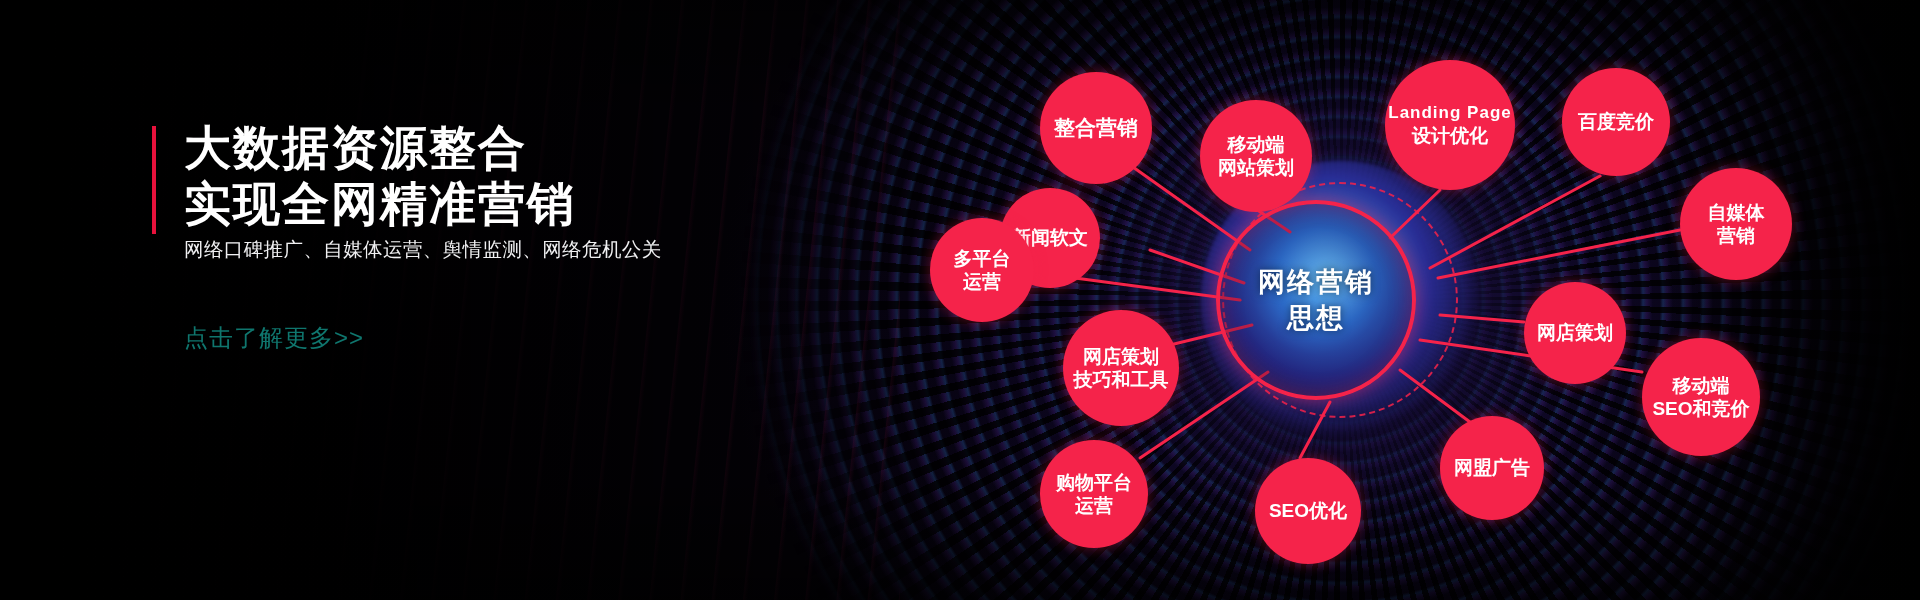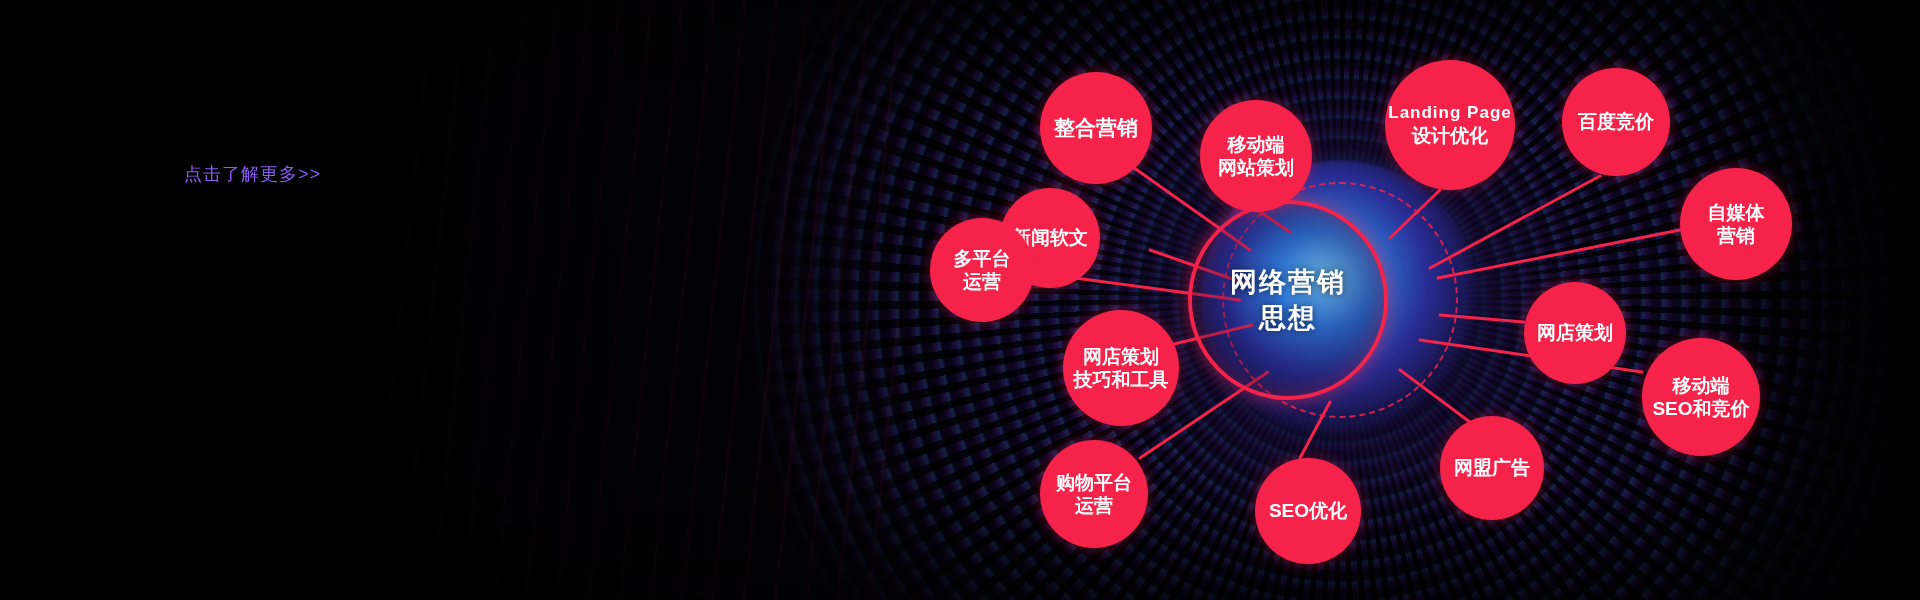--- a/index.html
+++ b/index.html
@@ -118,44 +118,44 @@
   .bodytext {
     margin-top: 44px;
     padding-left: 32px;
     color: #f0f0f2;
     font-size: 19.5px;
     line-height: 34px;
     letter-spacing: 0.4px;
     white-space: nowrap;
   }
   .cta {
-    margin-top: 42px;
+    margin-top: 56px;
     padding-left: 32px;
-    color: #8b5cf6;
-    font-size: 18px;
+    color: #0f766e;
+    font-size: 24px;
     letter-spacing: 1px;
     cursor: pointer;
     display: inline-block;
     white-space: nowrap;
   }
 
   
   #diagram {
     position: absolute;
     left: 0; top: 0;
     width: 1920px; height: 600px;
     z-index: 4;
   }
   .edges { position: absolute; inset: 0; z-index: 4; }
 
   .hub {
     position: absolute;
     z-index: 5;
     width: 200px; height: 200px;
-    left: 1188px; top: 200px;
+    left: 1216px; top: 200px;
     border-radius: 50%;
     border: 4px solid #f5234a;
     box-shadow: 0 0 18px rgba(245,35,74,0.55), inset 0 0 22px rgba(245,35,74,0.30);
     display: flex; flex-direction: column;
     align-items: center; justify-content: center;
     background: radial-gradient(circle at 50% 45%, rgba(60,150,255,0.30) 0%, rgba(25,20,80,0.25) 45%, rgba(4,2,12,0.30) 100%);
   }
   .hub-dash {
     position: absolute;
     left: 1222px; top: 182px;
@@ -197,20 +197,26 @@
 <div id="banner">
 
   <div class="bg-base"></div>
   <div class="bg-tunnel"></div>
   <div class="bg-spokes"></div>
   <div class="bg-core-glow"></div>
   <div class="bg-streaks"></div>
   <div class="bg-vignette"></div>
 
   <div class="copy">
+    <div class="headline-wrap">
+      <div class="headline-bar"></div>
+      <div class="headline">大数据资源整合</div>
+      <div class="headline">实现全网精准营销</div>
+    </div>
+    <div class="bodytext" style="margin-top:0">网络口碑推广、自媒体运营、舆情监测、网络危机公关</div>
     <div class="cta">点击了解更多&gt;&gt;</div>
   </div>
 
   <div id="diagram">
     <svg class="edges" width="1920" height="600">
       <g id="edge-group" stroke="#f5234a" stroke-width="3" stroke-linecap="round" fill="none">
           <line x1="1123" y1="160" x2="1250" y2="250"></line>
           <line x1="1250" y1="205" x2="1290" y2="232"></line>
           <line x1="1440" y1="190" x2="1390" y2="238"></line>
           <line x1="1600" y1="176" x2="1430" y2="268"></line>

